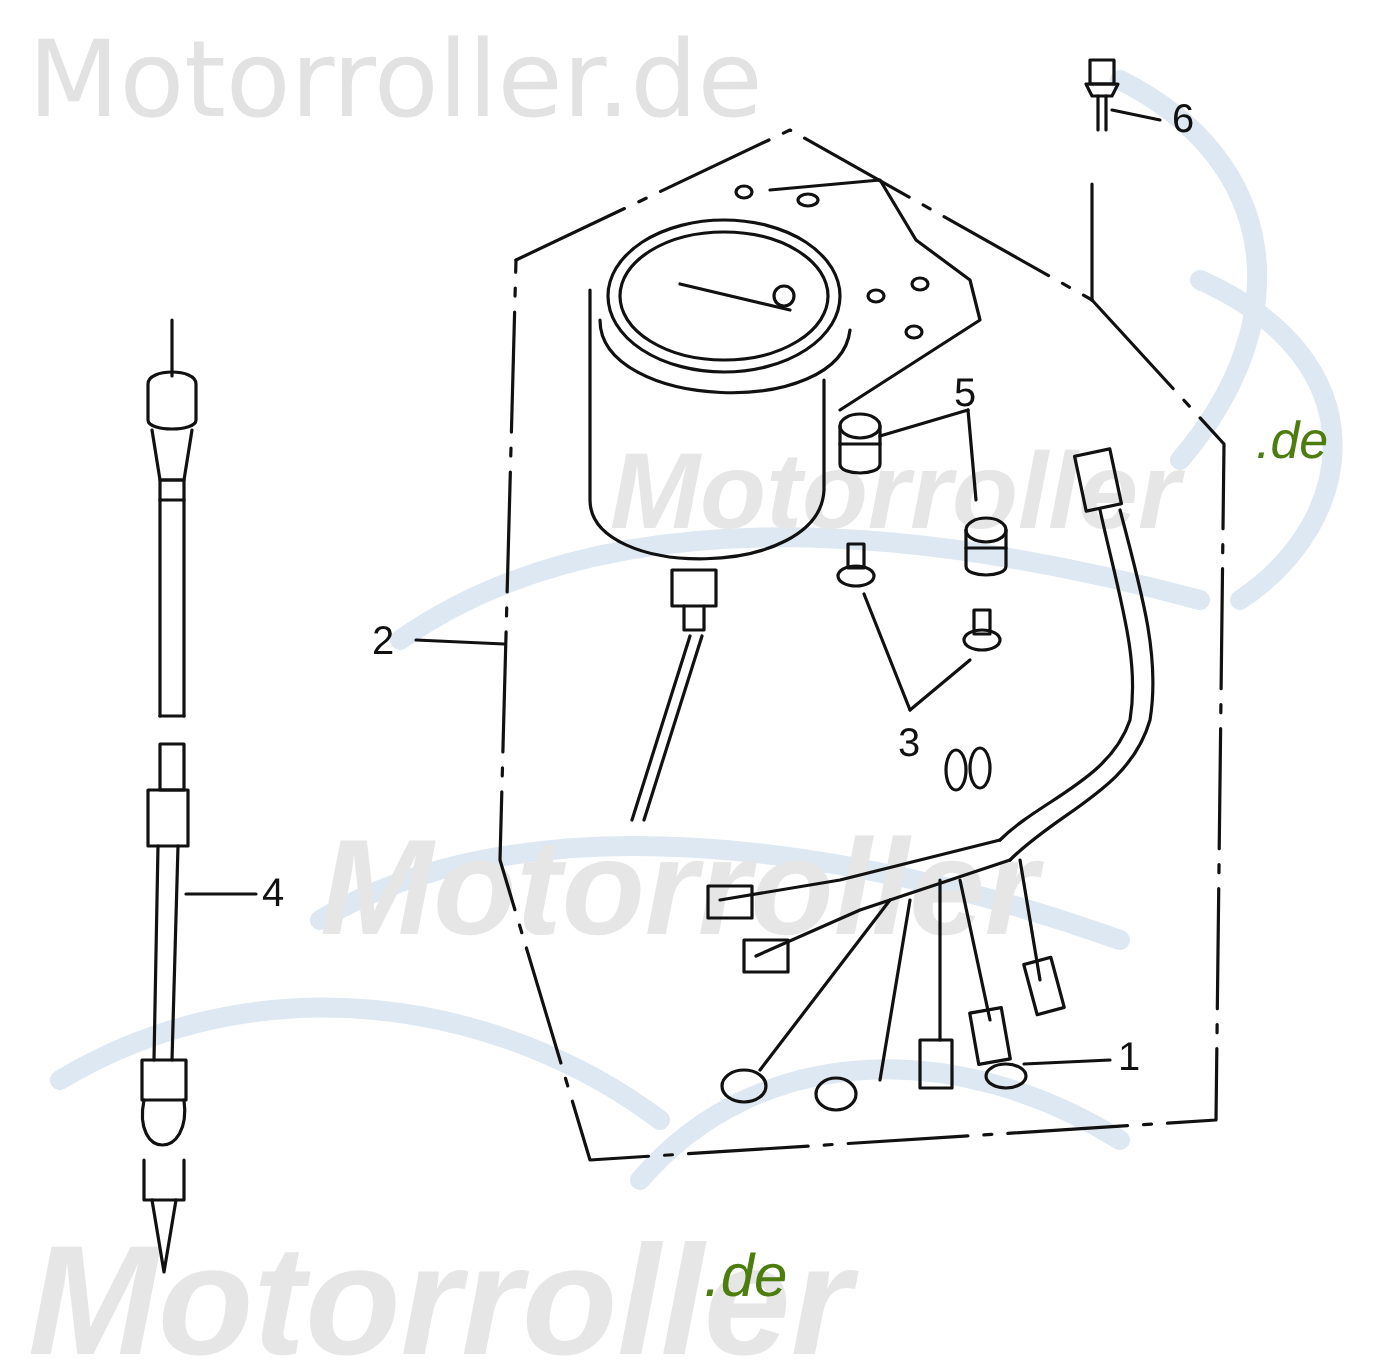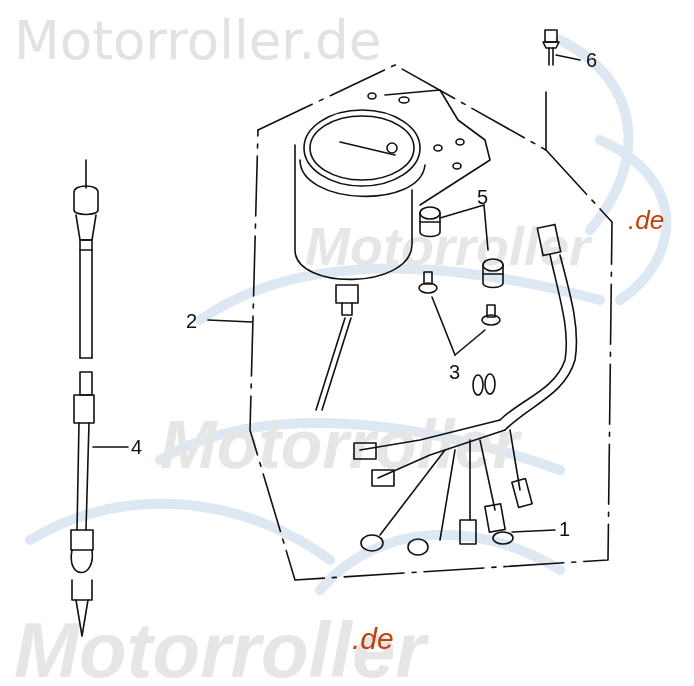--- a/index.html
+++ b/index.html
@@ -2,21 +2,21 @@
 <html><head>
 <meta charset="utf-8">
 <style>
   html, body { margin: 0; padding: 0; background: #ffffff; }
   body { width: 694px; height: 686px; position: relative; overflow: hidden; font-family: "Liberation Sans", sans-serif; }
   .wm-top { position: absolute; left: 14px; top: 10px; font-family: "DejaVu Sans", sans-serif; font-size: 53px; color: #e2e2e2; letter-spacing: 0px; }
   .wm-big { position: absolute; font-family: "Liberation Sans", sans-serif; font-weight: bold; font-style: italic; color: #e6e6e6; text-align: right; }
   .wm-mid { left: 160px; top: 405px; font-size: 68px; }
   .wm-right { left: 305px; top: 215px; font-size: 54px; }
   .wm-bottom { left: 14px; top: 605px; font-size: 78px; }
-  .wm-de { position: absolute; font-family: "Liberation Sans", sans-serif; font-style: italic; color: #c2410c; }
+  .wm-de { position: absolute; font-family: "Liberation Sans", sans-serif; font-style: italic; color: #4d7c0f; }
   svg.diagram { position: absolute; left: 0; top: 0; }
   .callout { position: absolute; font-family: "Liberation Sans", sans-serif; font-size: 20px; color: #111; }
 </style>
 </head>
 <body>
 
 <div class="wm-top">Motorroller.de</div>
 
 <svg class="diagram" width="694" height="686" viewBox="0 0 694 686">
   <g fill="none" stroke="#dde8f2" stroke-width="10" stroke-linecap="round">

